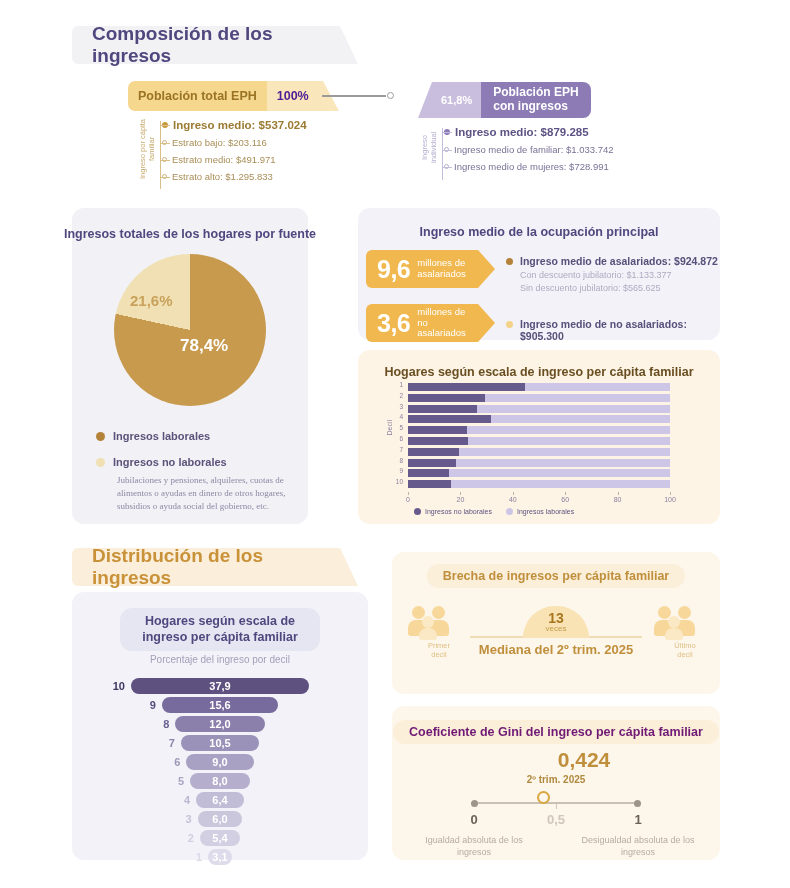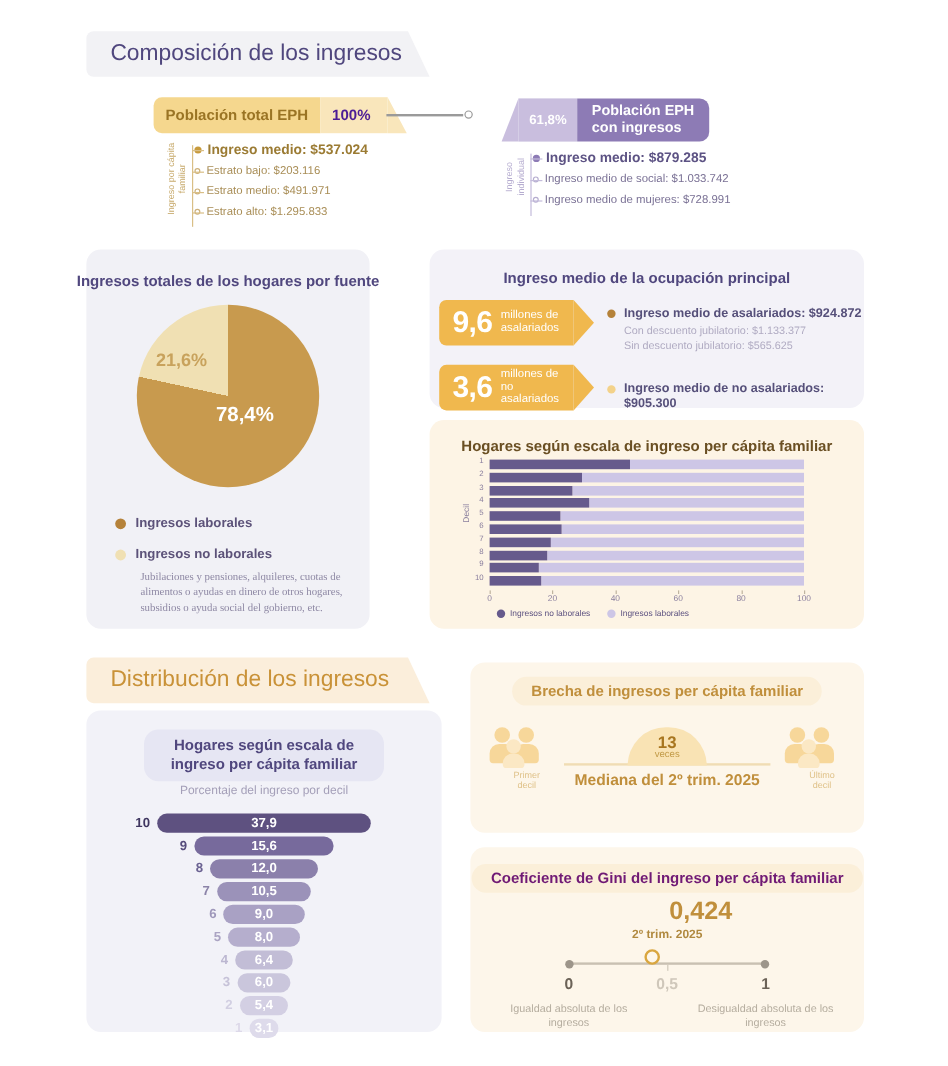--- a/index.html
+++ b/index.html
@@ -10,21 +10,21 @@
     position: relative;
     overflow: hidden;
   }
 
   
   .sec-banner {
     position: absolute;
     height: 38px;
     display: flex; align-items: center;
     padding-left: 20px;
-    font-size: 19px; font-weight: normal;
+    font-size: 19px; font-weight: bold;
     border-radius: 6px 0 0 6px;
   }
   .sec-banner .tail {
     position: absolute; right: -18px; top: 0;
     width: 0; height: 0;
     border-top: 38px solid transparent;
     border-left: 18px solid currentColor;
   }
   #sec-composicion {
     left: 72px; top: 26px; width: 268px;
@@ -346,21 +346,21 @@
   <div class="spine"></div>
   <div style="padding-top:2px">
     <div class="row main">
       <span class="stem"></span>
       <span class="node"></span>
       <span>Ingreso medio: $879.285</span>
     </div>
     <div class="row sub">
       <span class="stem"></span>
       <span class="node"></span>
-      <span>Ingreso medio de social: $1.033.742</span>
+      <span>Ingreso medio de familiar: $1.033.742</span>
     </div>
     <div class="row sub">
       <span class="stem"></span>
       <span class="node"></span>
       <span>Ingreso medio de mujeres: $728.991</span>
     </div>
   </div>
 </div>
 
 <div class="card" id="card-pie">

